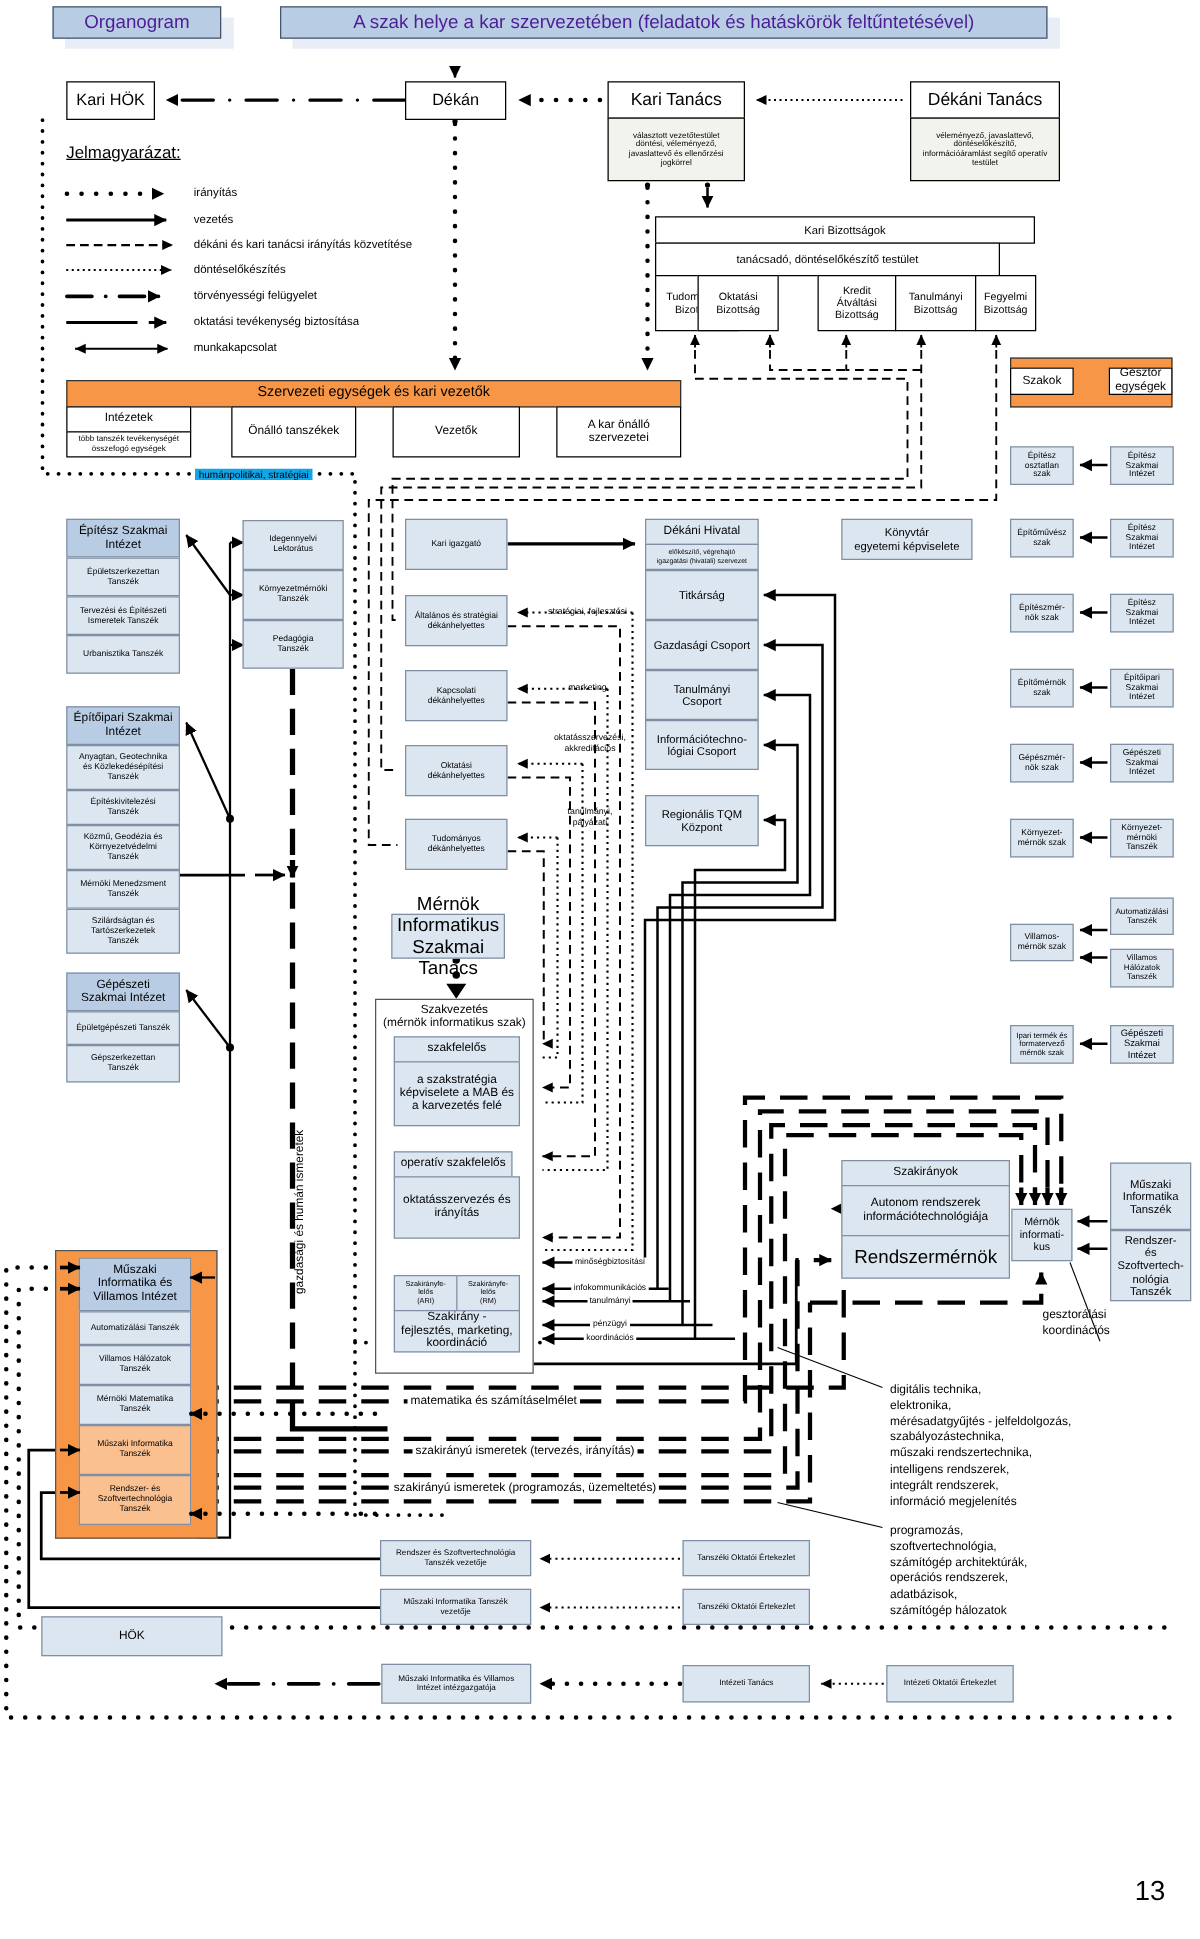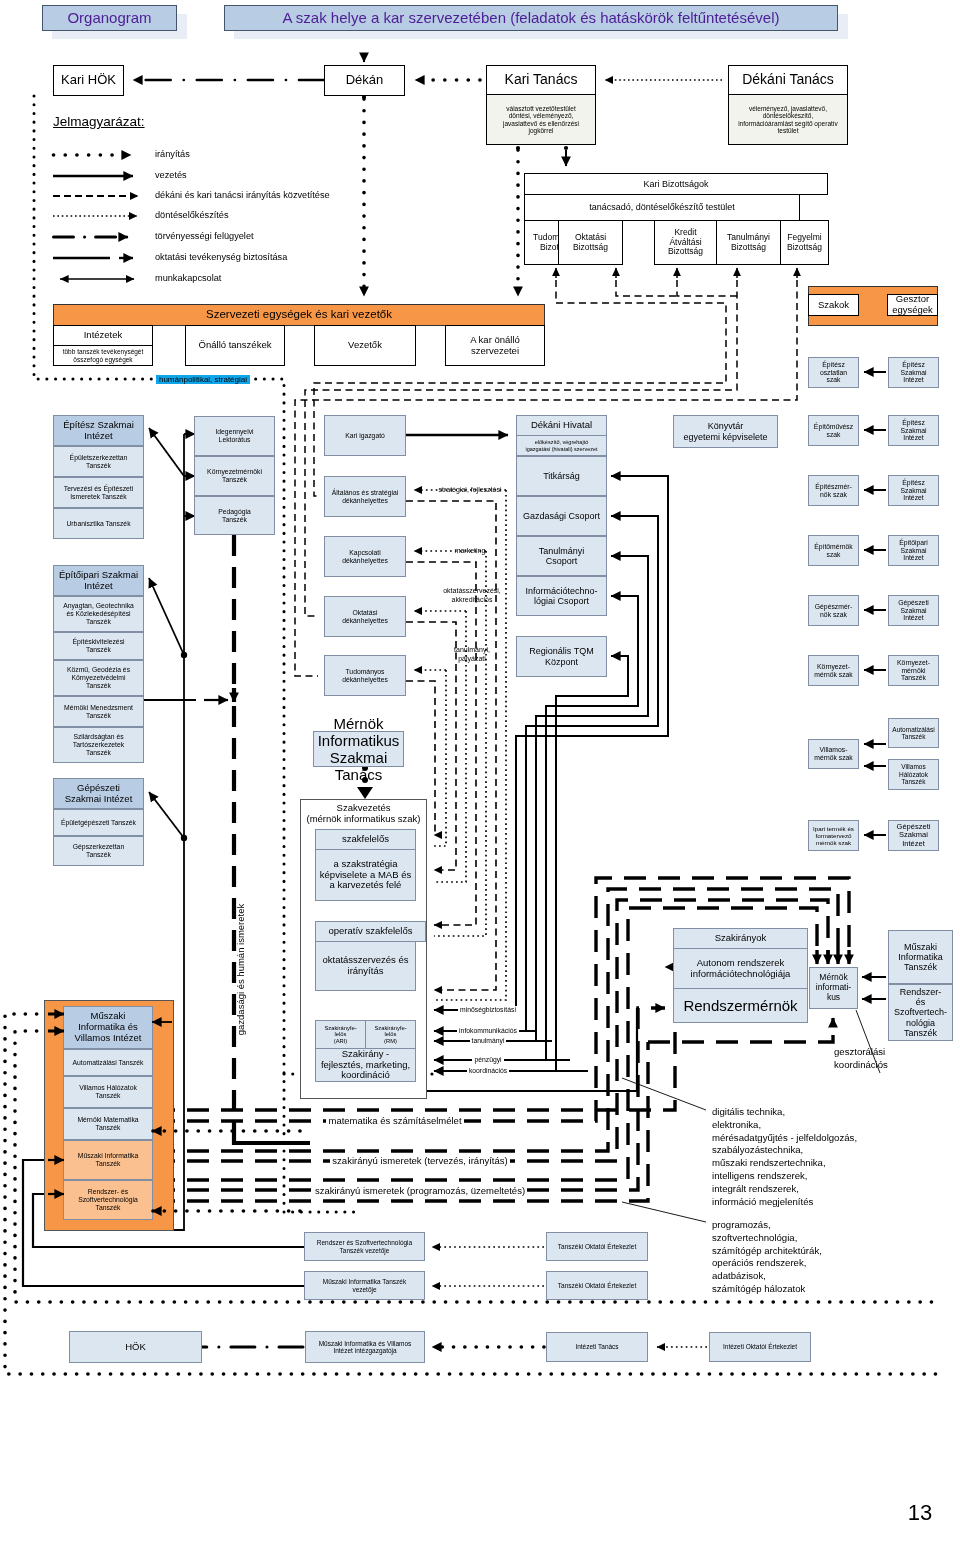--- a/index.html
+++ b/index.html
@@ -280,21 +280,21 @@
 egyetemi képviselete</div>
 <div class="box bluebox" style="left:313px;top:731px;width:91px;height:36px;font-size:15px;">Mérnök Informatikus
 Szakmai Tanács</div>
 <div class="box" style="left:300px;top:799px;width:127px;height:300px;background:#fff;border:1px solid #555;"></div>
 <div class="lbl" style="left:300px;top:803px;width:127px;font-size:9.5px;text-align:center;">Szakvezetés
 (mérnök informatikus szak)</div>
 <div class="box bluebox" style="left:315px;top:829px;width:101px;height:21px;font-size:9.5px;">szakfelelős</div>
 <div class="box bluebox" style="left:315px;top:849px;width:101px;height:52px;font-size:9.5px;">a szakstratégia
 képviselete a MAB és
 a karvezetés felé</div>
-<div class="box bluebox" style="left:315px;top:921px;width:111px;height:21px;font-size:9.5px;">operatív szakfelelős</div>
+<div class="box bluebox" style="left:315px;top:921px;width:95px;height:21px;font-size:9.5px;">operatív szakfelelős</div>
 <div class="box bluebox" style="left:315px;top:941px;width:101px;height:50px;font-size:9.5px;">oktatásszervezés és
 irányítás</div>
 <div class="box bluebox" style="left:315px;top:1020px;width:51px;height:29px;font-size:5.8px;">Szakirányfe-
 lelős
 (ARI)</div>
 <div class="box bluebox" style="left:365px;top:1020px;width:51px;height:29px;font-size:5.8px;">Szakirányfe-
 lelős
 (RM)</div>
 <div class="box bluebox" style="left:315px;top:1048px;width:101px;height:34px;font-size:9.5px;">Szakirány -
 fejlesztés, marketing,
@@ -381,21 +381,21 @@
 számítógép architektúrák,
 operációs rendszerek,
 adatbázisok,
 számítógép hálozatok</div>
 <div class="box bluebox" style="left:304px;top:1232px;width:121px;height:29px;font-size:6.5px;">Rendszer és Szoftvertechnológia
 Tanszék vezetője</div>
 <div class="box bluebox" style="left:304px;top:1271px;width:121px;height:29px;font-size:6.5px;">Műszaki Informatika Tanszék
 vezetője</div>
 <div class="box bluebox" style="left:546px;top:1232px;width:102px;height:29px;font-size:6.5px;">Tanszéki Oktatói Értekezlet</div>
 <div class="box bluebox" style="left:546px;top:1271px;width:102px;height:29px;font-size:6.5px;">Tanszéki Oktatói Értekezlet</div>
-<div class="box bluebox" style="left:33px;top:1331px;width:133px;height:32px;font-size:9.5px;margin-left:36px;">HÖK</div>
+<div class="box bluebox" style="left:33px;top:1293px;width:145px;height:32px;font-size:9.5px;">HÖK</div>
 <div class="box bluebox" style="left:305px;top:1331px;width:120px;height:32px;font-size:6.5px;">Műszaki Informatika és Villamos
 Intézet intézgazgatója</div>
 <div class="box bluebox" style="left:546px;top:1332px;width:102px;height:30px;font-size:6.5px;">Intézeti Tanács</div>
 <div class="box bluebox" style="left:709px;top:1332px;width:102px;height:30px;font-size:6.5px;">Intézeti Oktatói Értekezlet</div>
 <div class="lbl" style="left:900px;top:1500px;width:40px;font-size:22px;text-align:center;">13</div>
 
 <svg id="wires-top" width="960" height="1551" viewBox="0 0 960 1551">
 <defs>
 <marker id="ah2" markerWidth="7" markerHeight="7" refX="6.2" refY="3.5" orient="auto" markerUnits="userSpaceOnUse">
   <path d="M0,0.3 L6.6,3.5 L0,6.7 z" fill="#000"></path>

